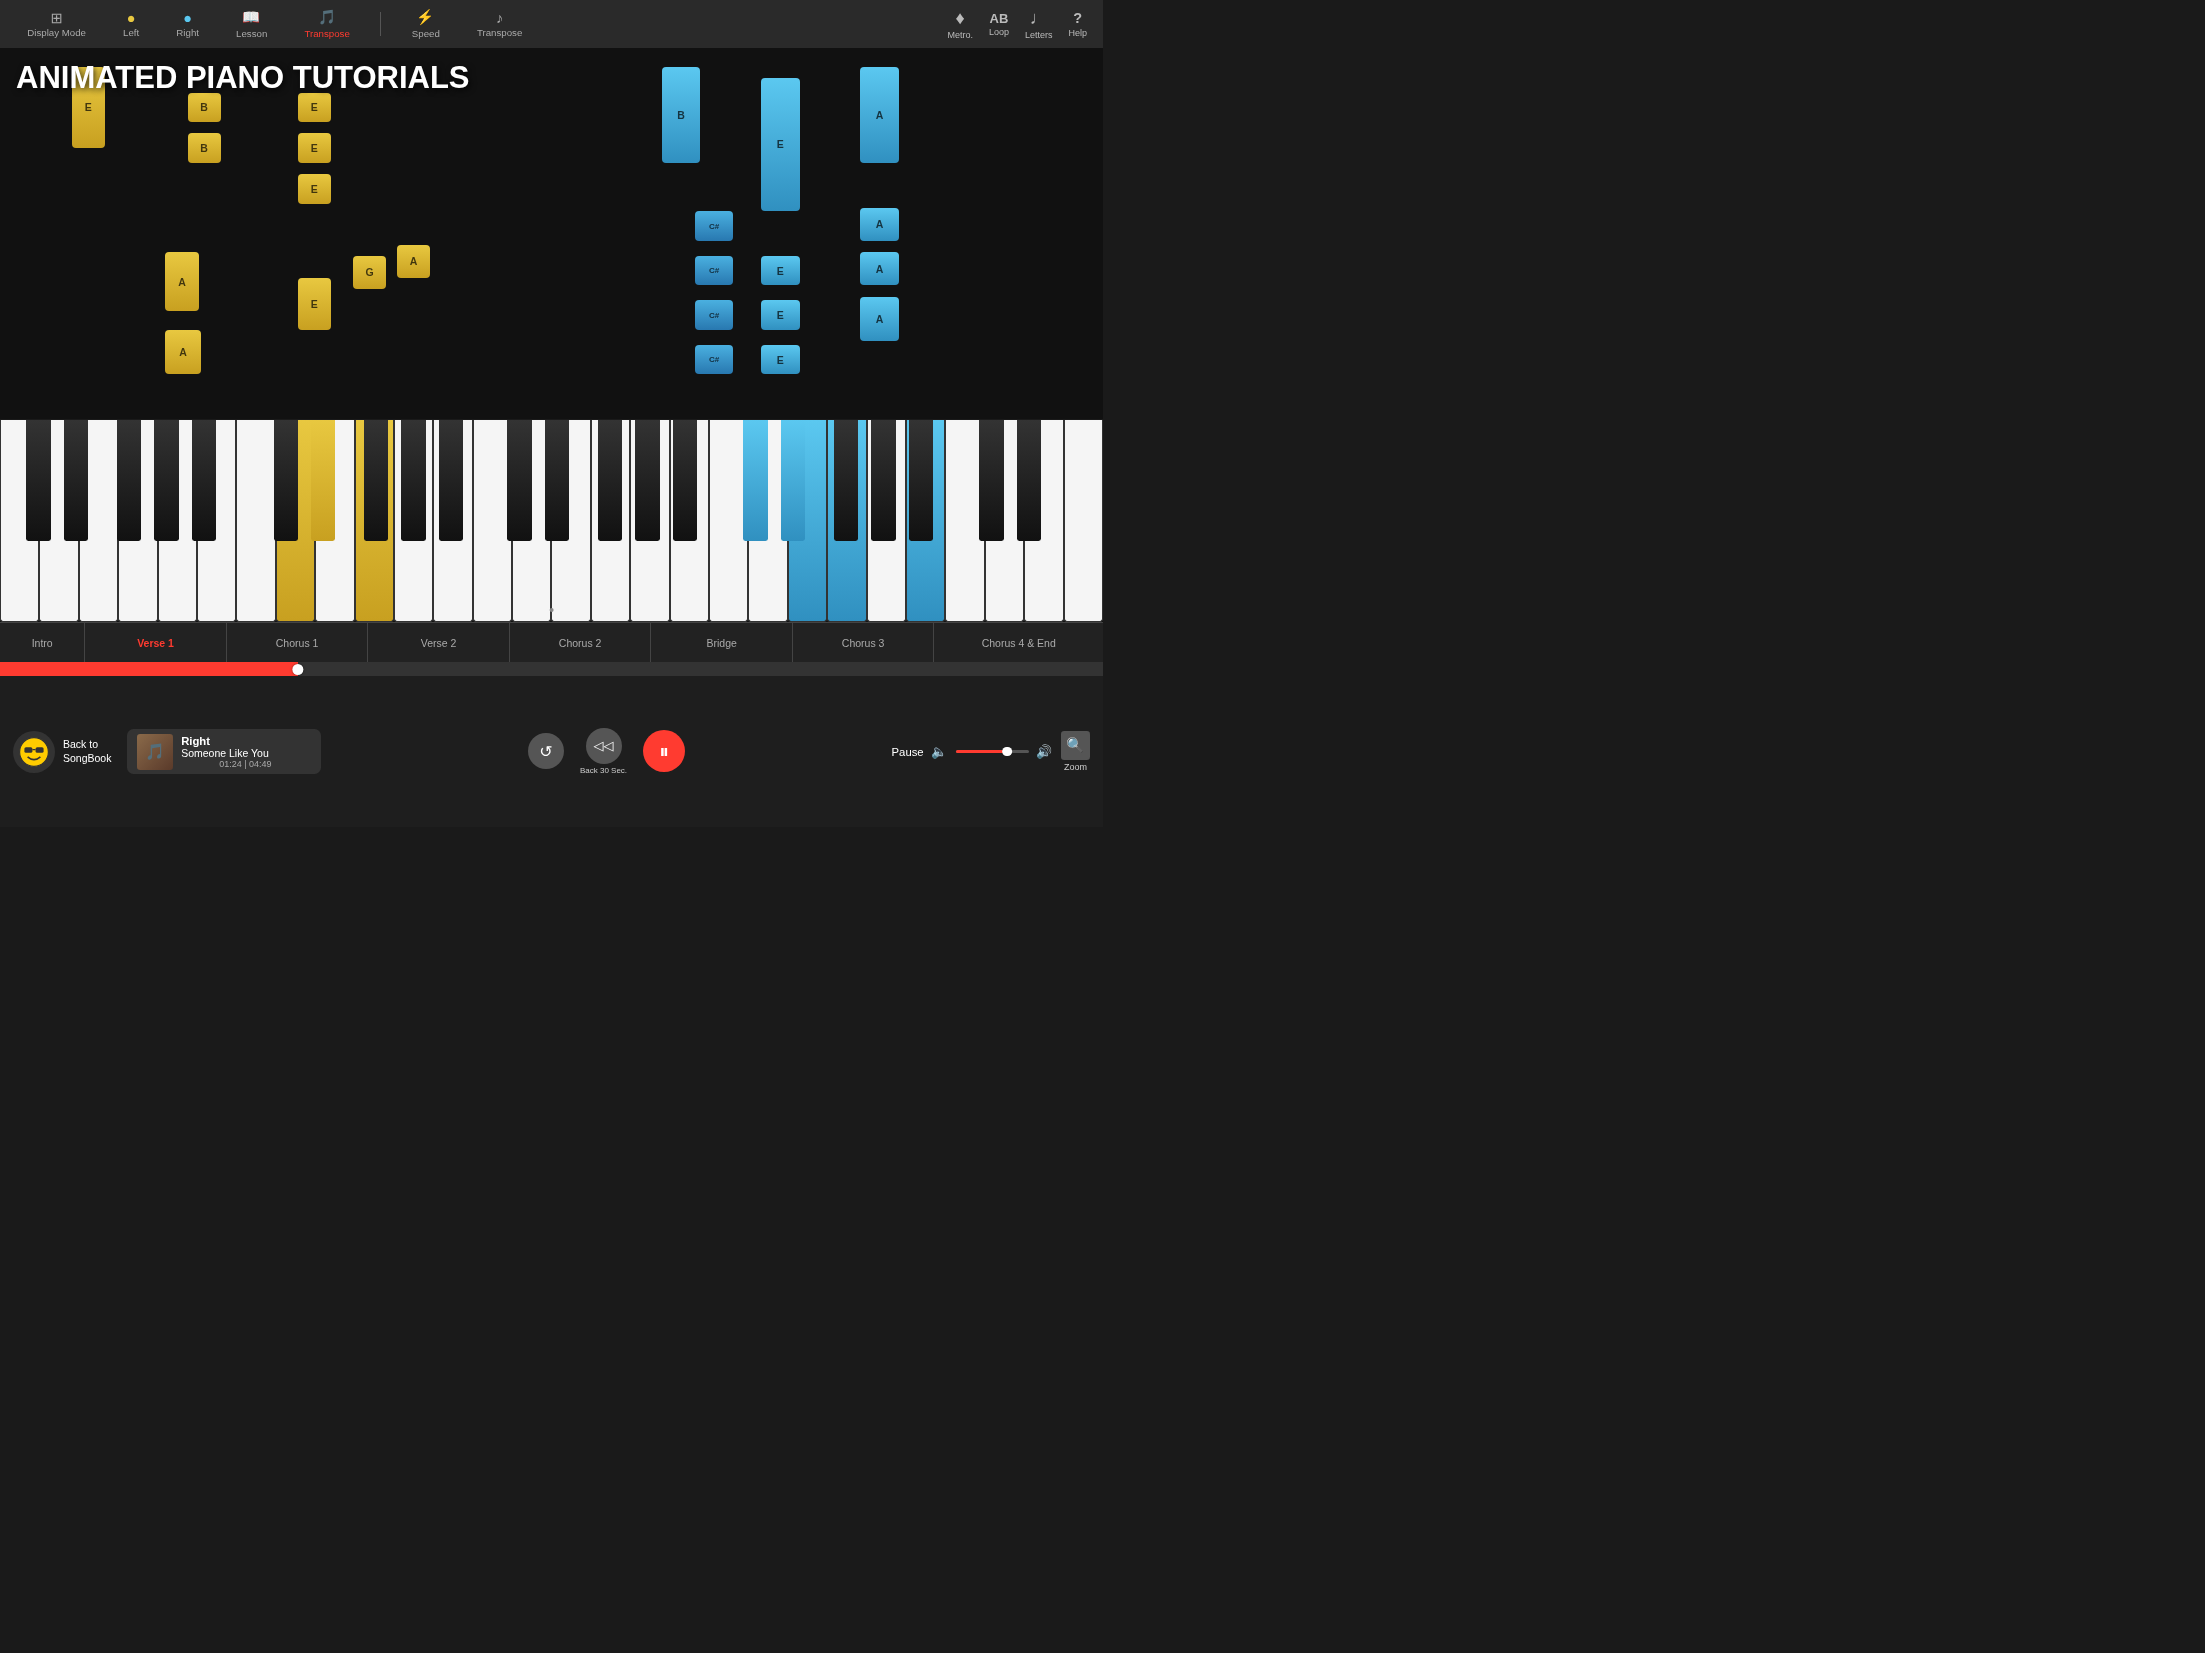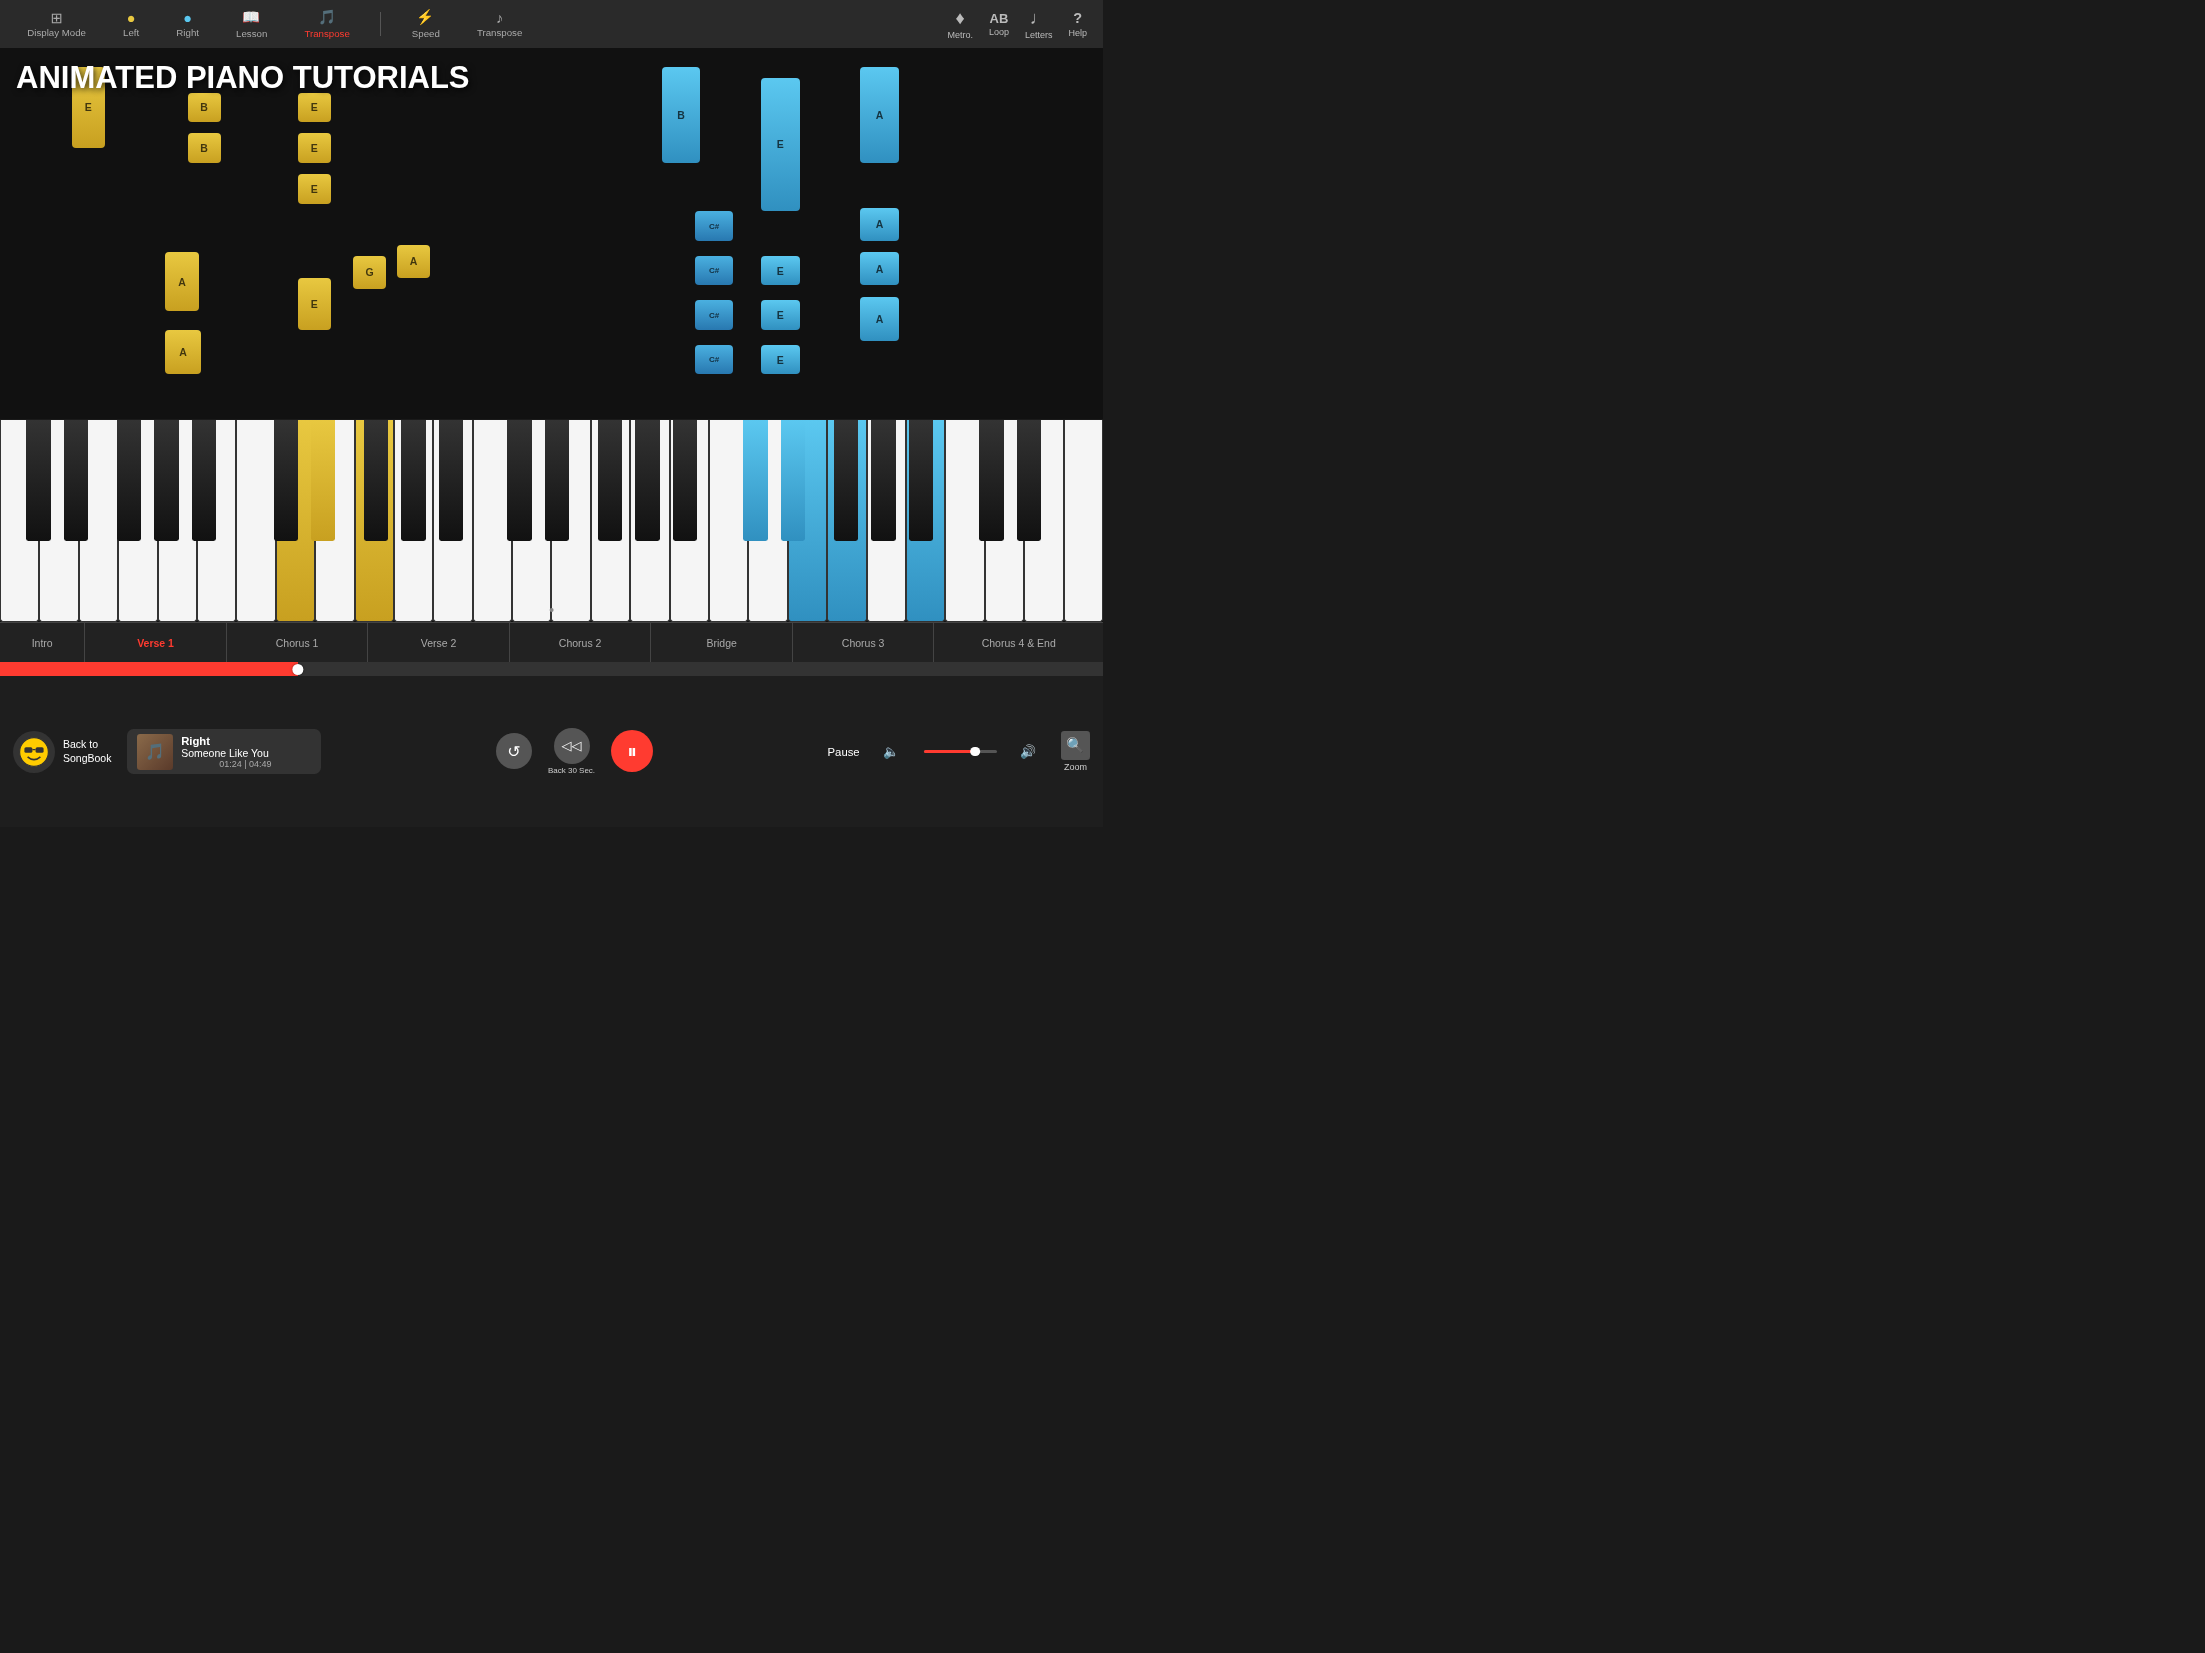--- a/index.html
+++ b/index.html
@@ -288,21 +288,21 @@
       color: #fff;
       font-size: 19.4px;
       width: 42px;
       height: 42px;
     }
 
     
     #right-controls {
       display: flex;
       align-items: center;
-      gap: 24px;
+      gap: 8px;
     }
     #pause-label {
       color: #fff;
       font-size: 11.3px;
     }
     #volume-icon { color: #aaa; font-size: 13px; }
     #volume-slider-area {
       width: 73px;
       height: 3.2px;
       background: #555;

